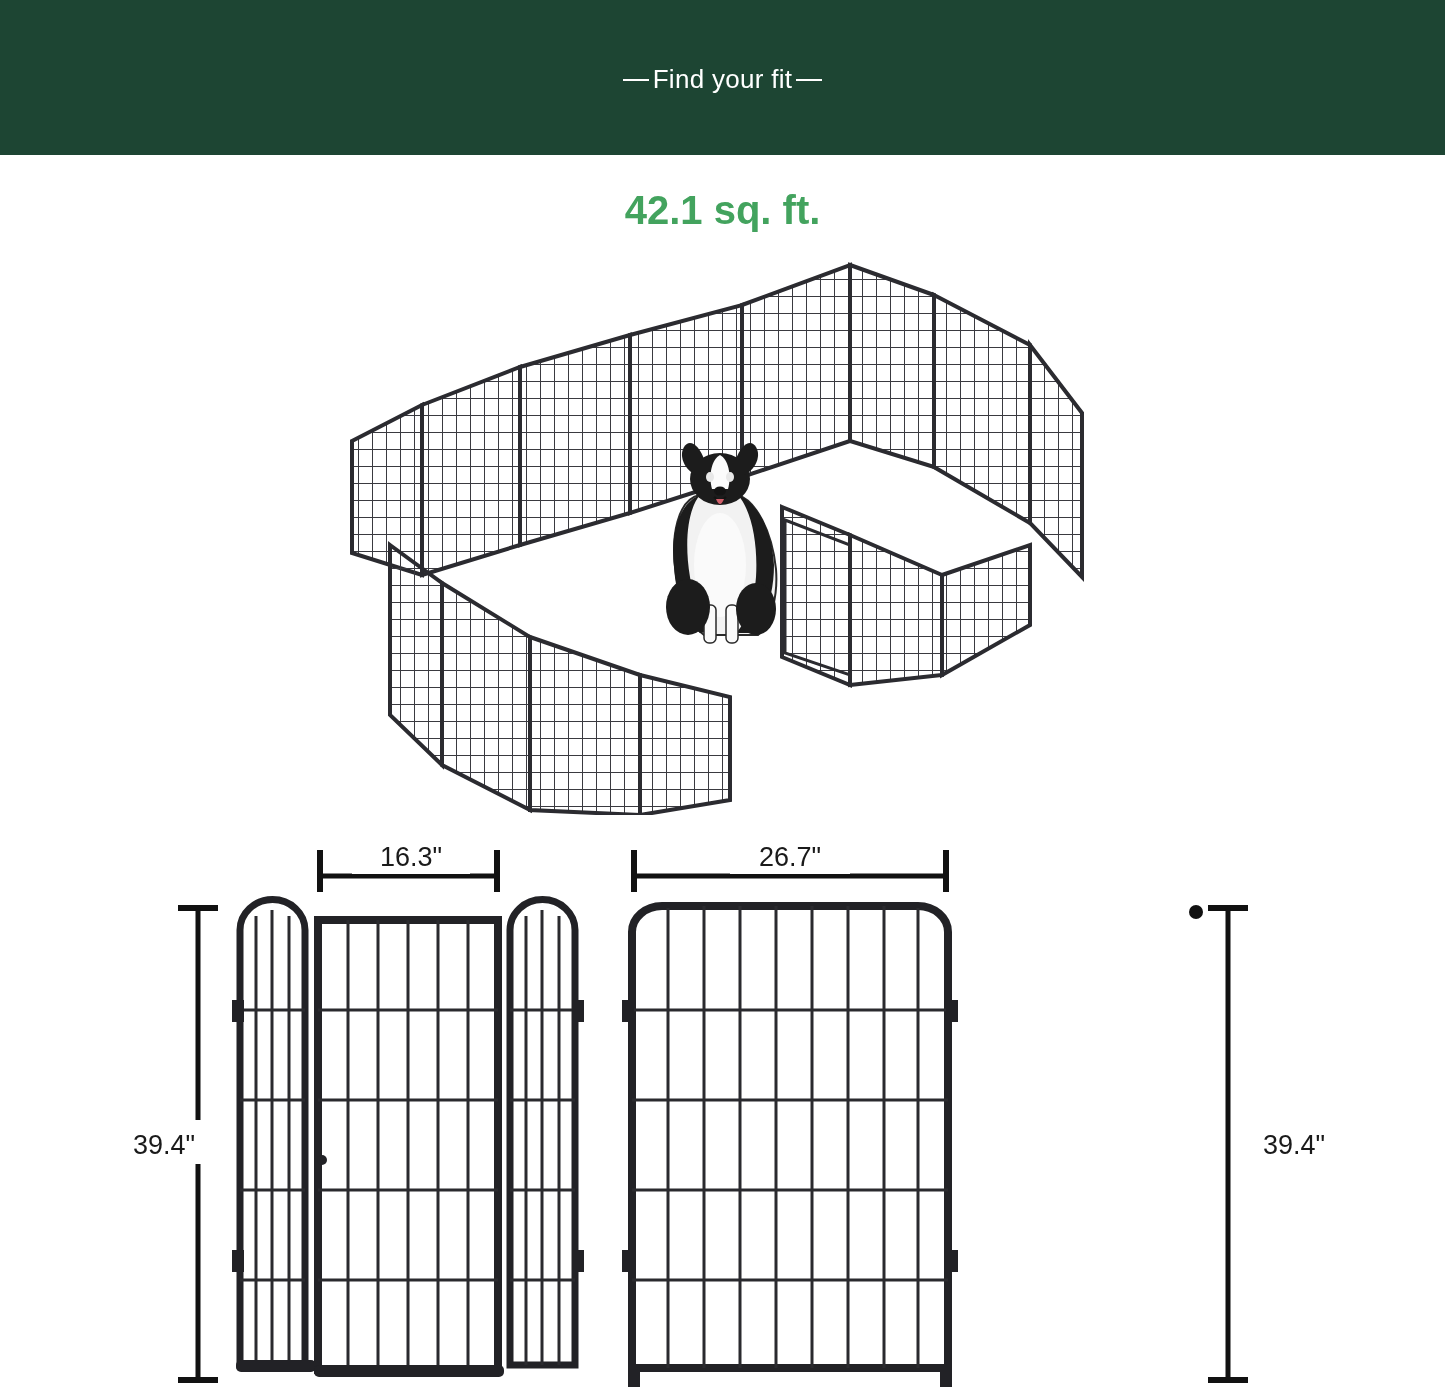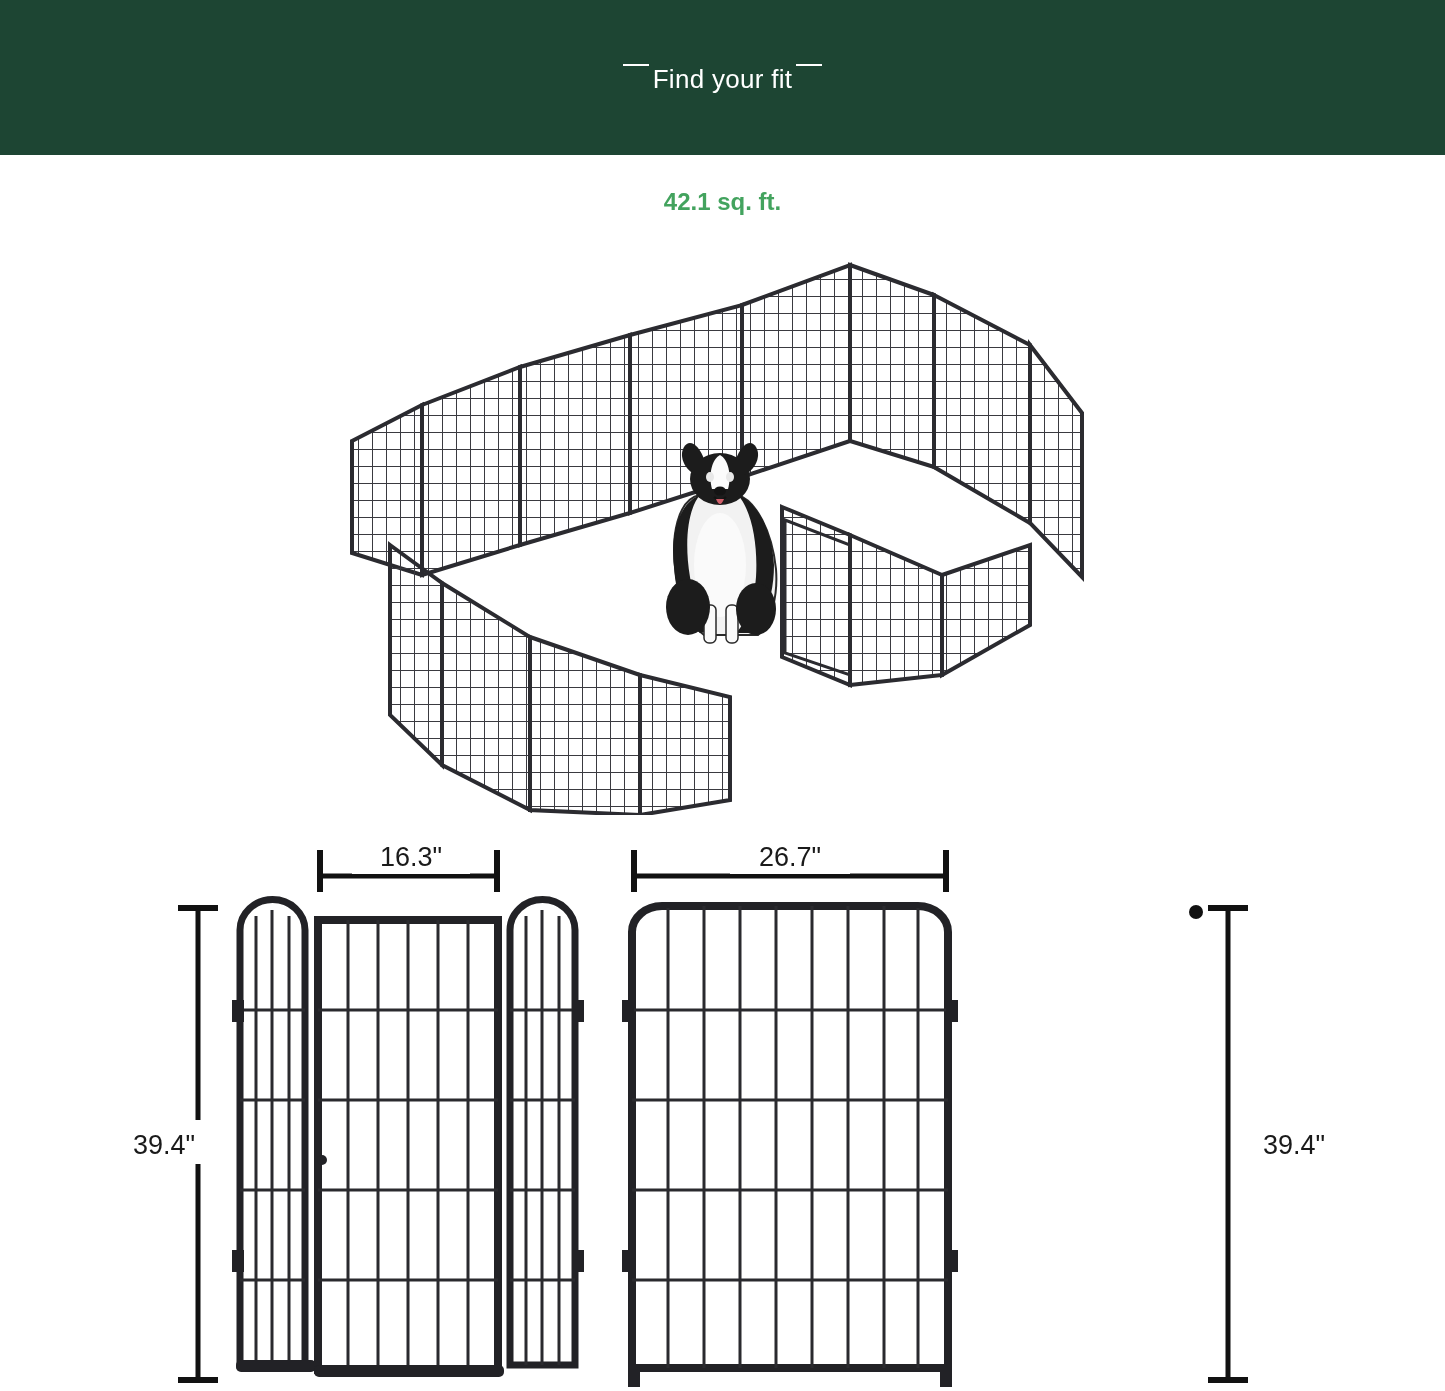--- a/index.html
+++ b/index.html
@@ -31,21 +31,21 @@
     color: #ffffff;
     font-size: 56px;
     font-weight: bold;
     letter-spacing: 0.5px;
     line-height: 1.05;
     text-align: center;
   }
   .banner-sub-wrap {
     margin-top: 4px;
     display: flex;
-    align-items: flex-start;
+    align-items: center;
     gap: 4px;
   }
   .banner-sub {
     color: #ffffff;
     font-size: 26px;
     font-weight: normal;
     letter-spacing: 0.3px;
   }
   .dash {
     display: block;
@@ -55,21 +55,21 @@
   }
 
   
   .area-label {
     position: absolute;
     top: 188px;
     left: 0;
     width: 1445px;
     text-align: center;
     color: #43a35e;
-    font-size: 24px;
+    font-size: 40px;
     font-weight: bold;
   }
 
   
   .hero {
     position: absolute;
     left: 330px;
     top: 245px;
     width: 790px;
     height: 570px;

